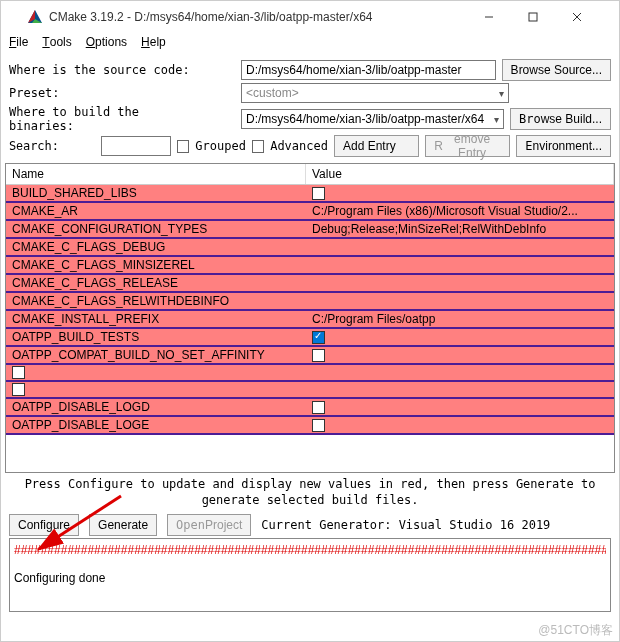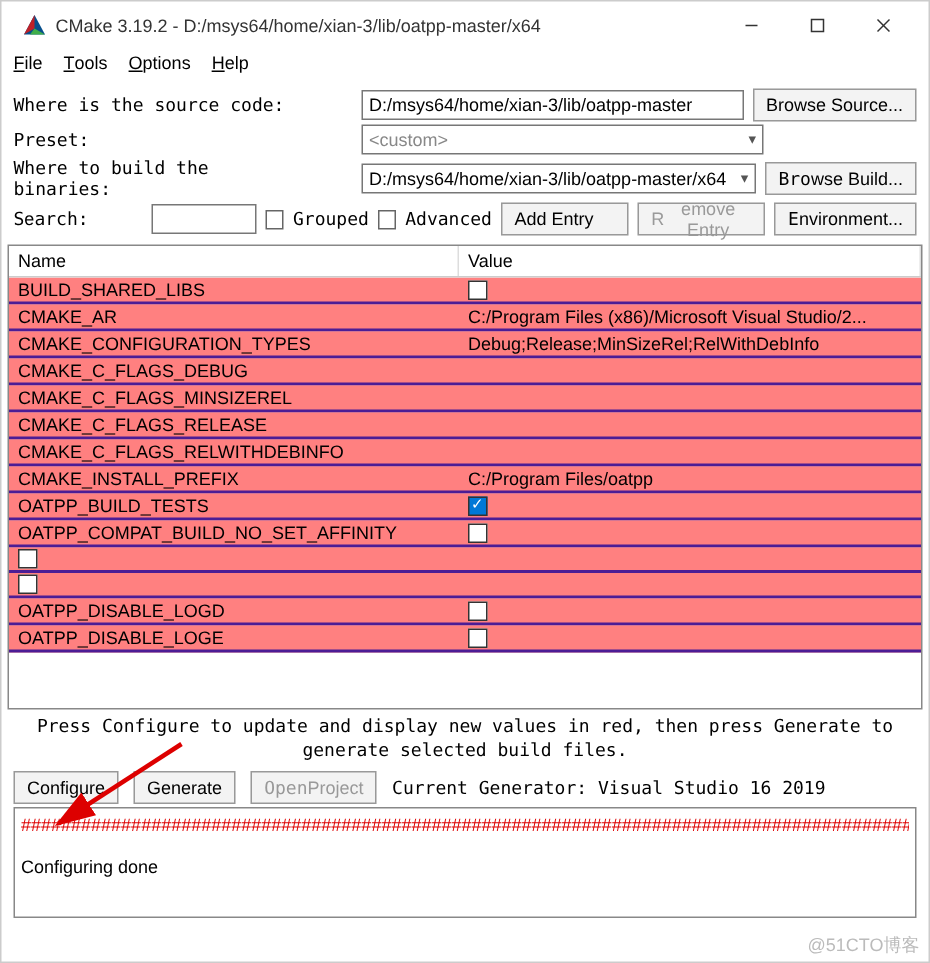--- a/index.html
+++ b/index.html
@@ -1,18 +1,18 @@
 <!DOCTYPE html>
 <html><head>
 <meta charset="utf-8">
 <style>
   * { box-sizing: border-box; font-family: "Segoe UI", Tahoma, sans-serif; font-size: 12px; }
   body { margin: 0; background: #fff; color: #000; }
   .window { width: 620px; height: 642px; display: flex; flex-direction: column; border: 1px solid #ccc; position: relative; }
-  .titlebar { display: flex; align-items: center; height: 32px; padding: 0 8px; }
+  .titlebar { display: flex; align-items: center; height: 32px; padding: 0 20px; }
   .titlebar .app-icon { width: 16px; height: 16px; margin: 0 6px; }
   .titlebar .title { flex: 1; color: #333; }
   .titlebar .winbtn { width: 44px; height: 28px; display: flex; align-items: center; justify-content: center; color: #333; }
   .menubar { display: flex; gap: 14px; padding: 2px 8px 4px 8px; text-decoration: underline; }
   .menubar span { display: inline-block; }
   .menubar .u { text-decoration: underline; }
   .content { padding: 6px 8px; display: flex; flex-direction: column; gap: 2px; }
   .row { display: flex; align-items: center; gap: 6px; }
   .label { font-family: "Consolas", monospace; font-size: 12px; }
   .combo, .textin { border: 1px solid #777; height: 20px; padding: 1px 4px; font-family: "Consolas", monospace; background: #fff; margin-left: 36px; }

